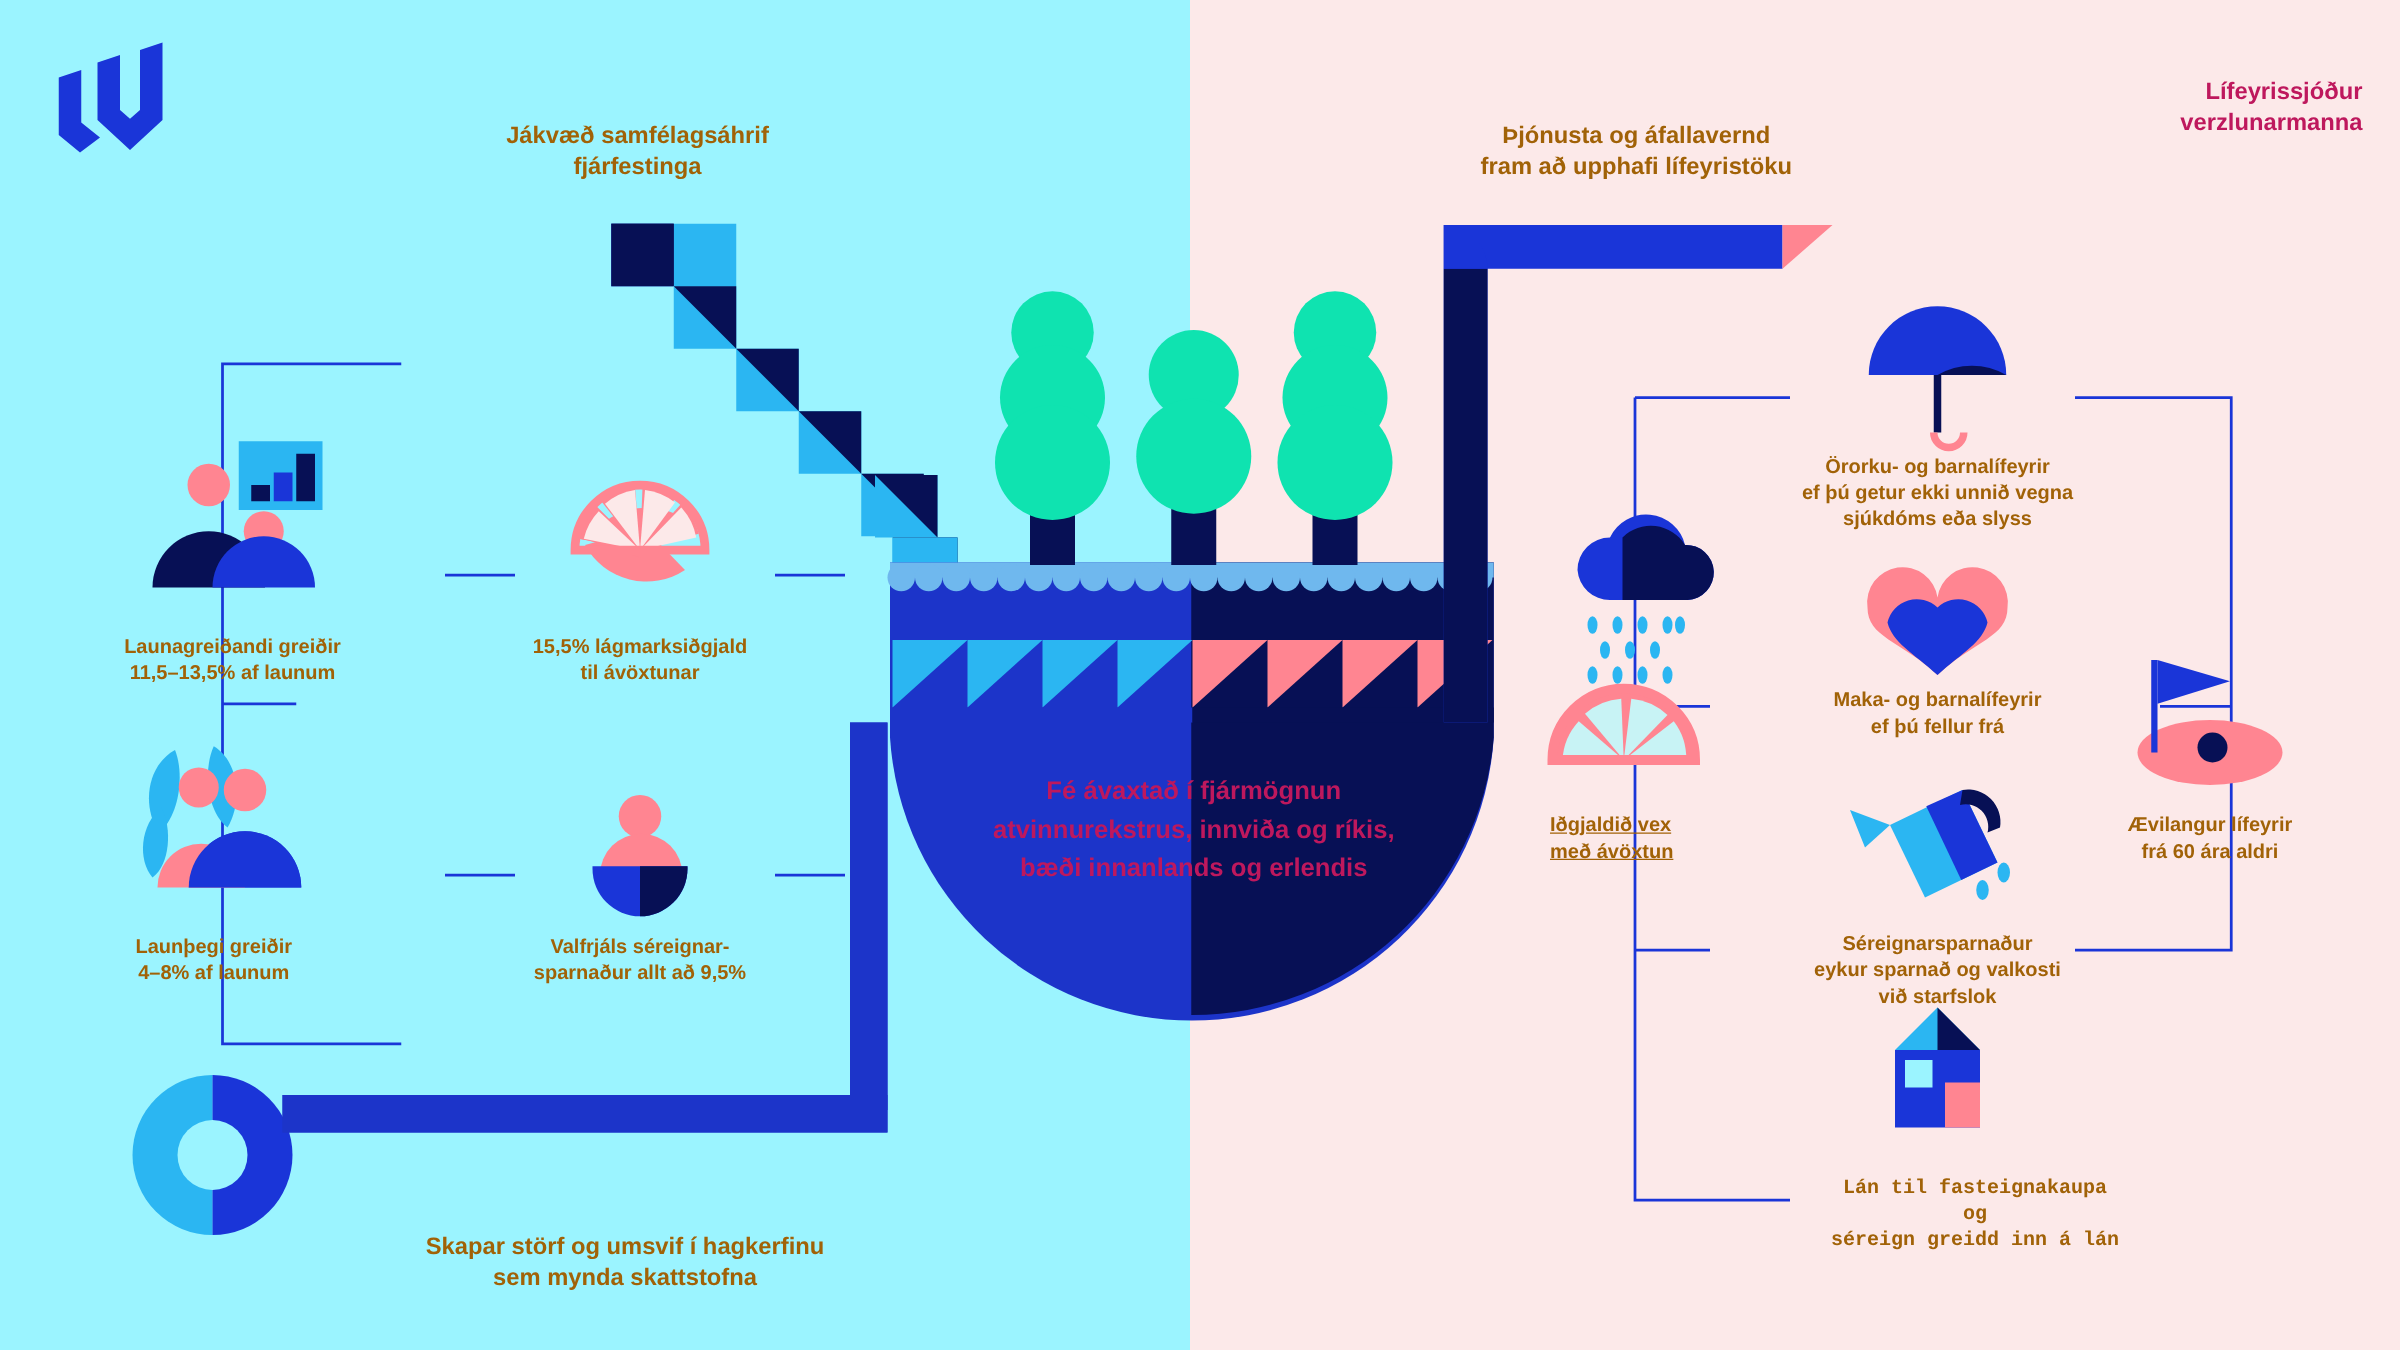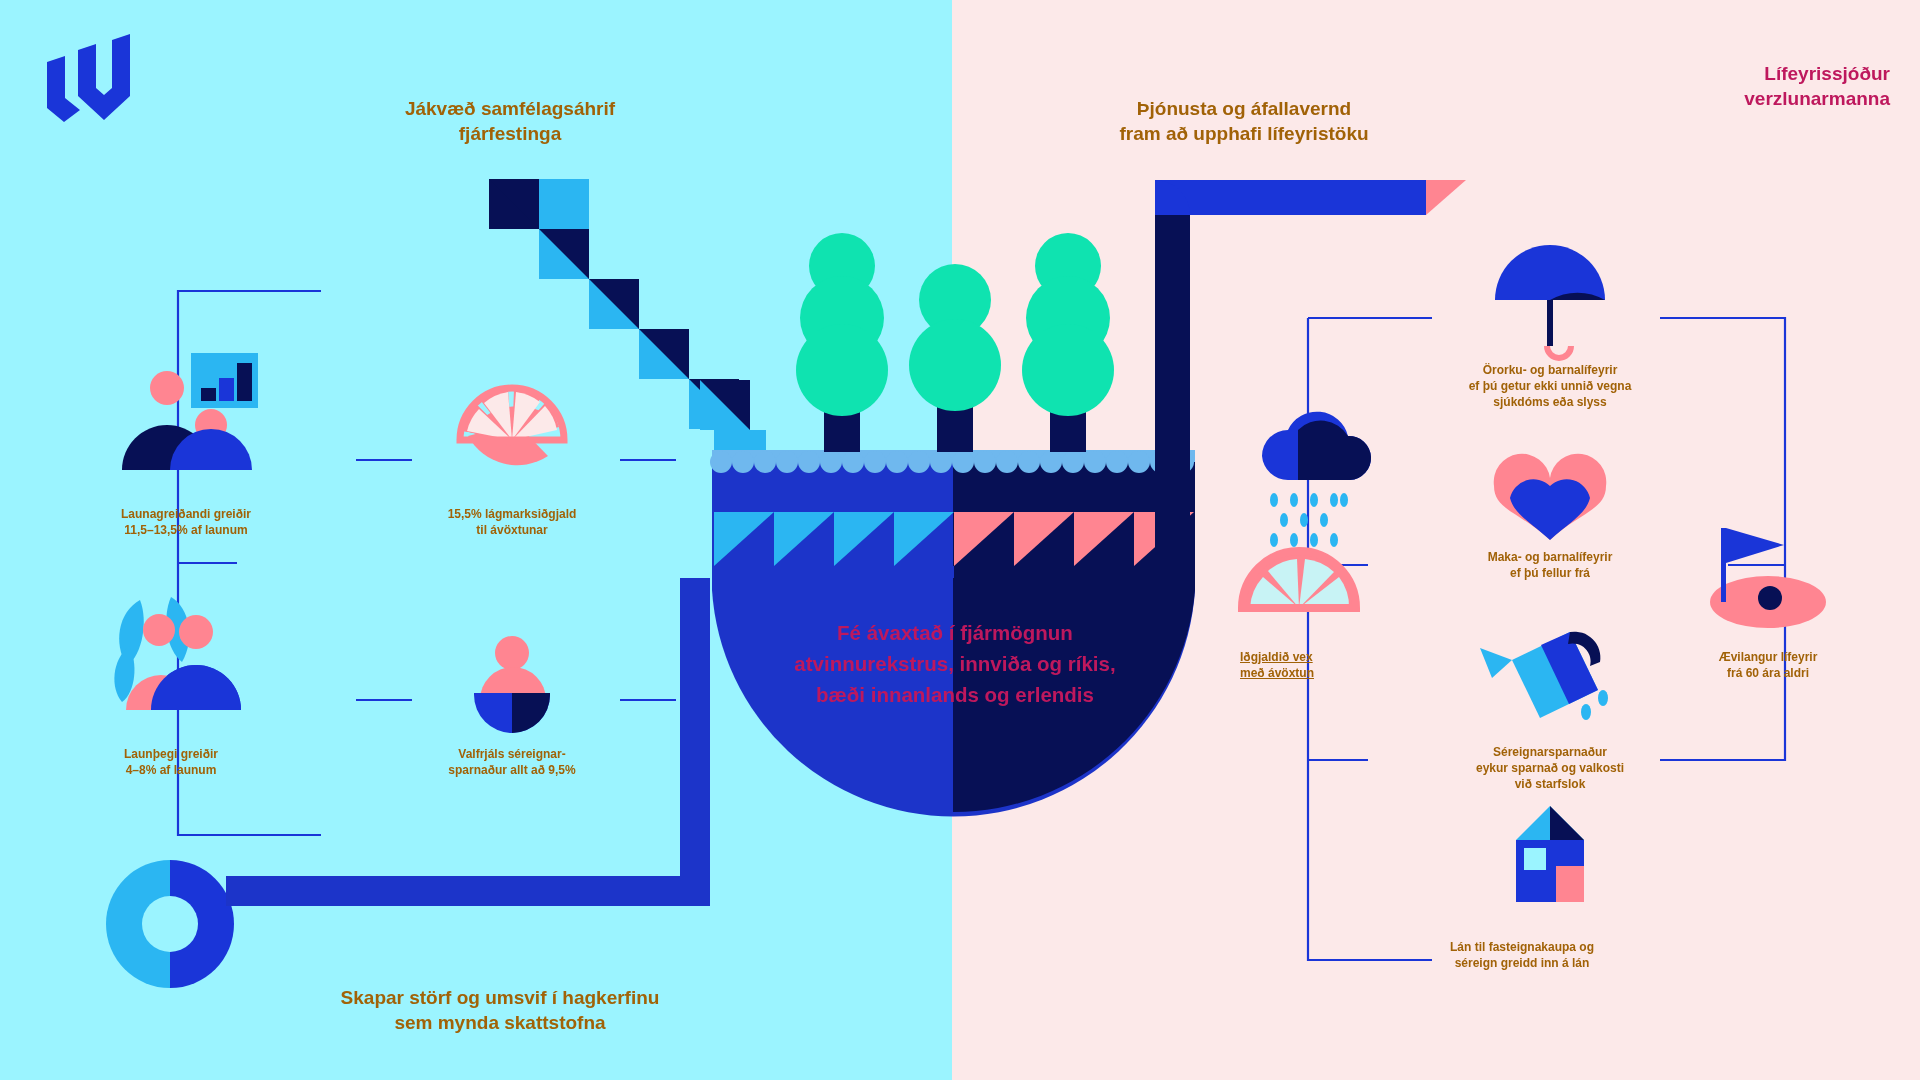--- a/index.html
+++ b/index.html
@@ -7,21 +7,21 @@
     width:1920px;height:1080px;overflow:hidden;position:relative;
     font-family:"Liberation Sans","DejaVu Sans",sans-serif;
     background:#FCE9E9;
   }
   #stage{position:absolute;inset:0;width:1920px;height:1080px;}
 
   .half-left{position:absolute;left:0;top:0;width:952px;height:1080px;background:#9BF4FF;}
   .half-right{position:absolute;left:952px;top:0;width:968px;height:1080px;background:#FCE9E9;}
 
   .txt{position:absolute;color:#a16207;font-weight:700;line-height:1.32;text-align:center;white-space:pre-line;}
-  .t15{font-size:12px;}
+  .t15{font-size:16px;}
   .t19{font-size:19px;}
   .brand{position:absolute;color:#be185d;font-weight:700;font-size:19px;line-height:1.3;text-align:right;white-space:pre-line;}
 
   .center-txt{position:absolute;color:#be185d;font-weight:700;font-size:20.5px;line-height:1.5;text-align:center;white-space:pre-line;z-index:40;}
 
   svg{display:block;}
   .svgabs{position:absolute;left:0;top:0;width:1920px;height:1080px;pointer-events:none;}
 </style>
 </head>
 <body>
@@ -286,21 +286,21 @@
     </g>
 
   </svg>
 
   <div class="brand" style="left:1700px;top:62px;width:190px;">Lífeyrissjóður
 verzlunarmanna</div>
 
   <div class="txt t19" style="left:385px;top:96px;width:250px;">Jákvæð samfélagsáhrif
 fjárfestinga</div>
 
-  <div class="txt t19" style="left:1104px;top:96px;width:280px;">Þjónusta og áfallavernd
+  <div class="txt t19" style="left:1169px;top:96px;width:280px;">Þjónusta og áfallavernd
 fram að upphafi lífeyristöku</div>
 
   <div class="center-txt" style="left:790px;top:618px;width:330px;">Fé ávaxtað í fjármögnun
 atvinnurekstrus, innviða og ríkis,
 bæði innanlands og erlendis</div>
 
   <div class="txt t15" style="left:77px;top:507px;width:218px;">Launagreiðandi greiðir
 11,5–13,5% af launum</div>
 
   <div class="txt t15" style="left:62px;top:747px;width:218px;">Launþegi greiðir
@@ -322,19 +322,19 @@
 ef þú getur ekki unnið vegna
 sjúkdóms eða slyss</div>
 
   <div class="txt t15" style="left:1432px;top:550px;width:236px;">Maka- og barnalífeyrir
 ef þú fellur frá</div>
 
   <div class="txt t15" style="left:1432px;top:745px;width:236px;">Séreignarsparnaður
 eykur sparnað og valkosti
 við starfslok</div>
 
-  <div class="txt t15" style="left:1404px;top:940px;width:236px;">Lán til fasteignakaupa og
+  <div class="txt t15" style="left:1462px;top:940px;width:236px;font-family:Liberation Mono, monospace;">Lán til fasteignakaupa og
 séreign greidd inn á lán</div>
 
   <div class="txt t15" style="left:1660px;top:650px;width:216px;">Ævilangur lífeyrir
 frá 60 ára aldri</div>
 
 </div>
 
 </body></html>

